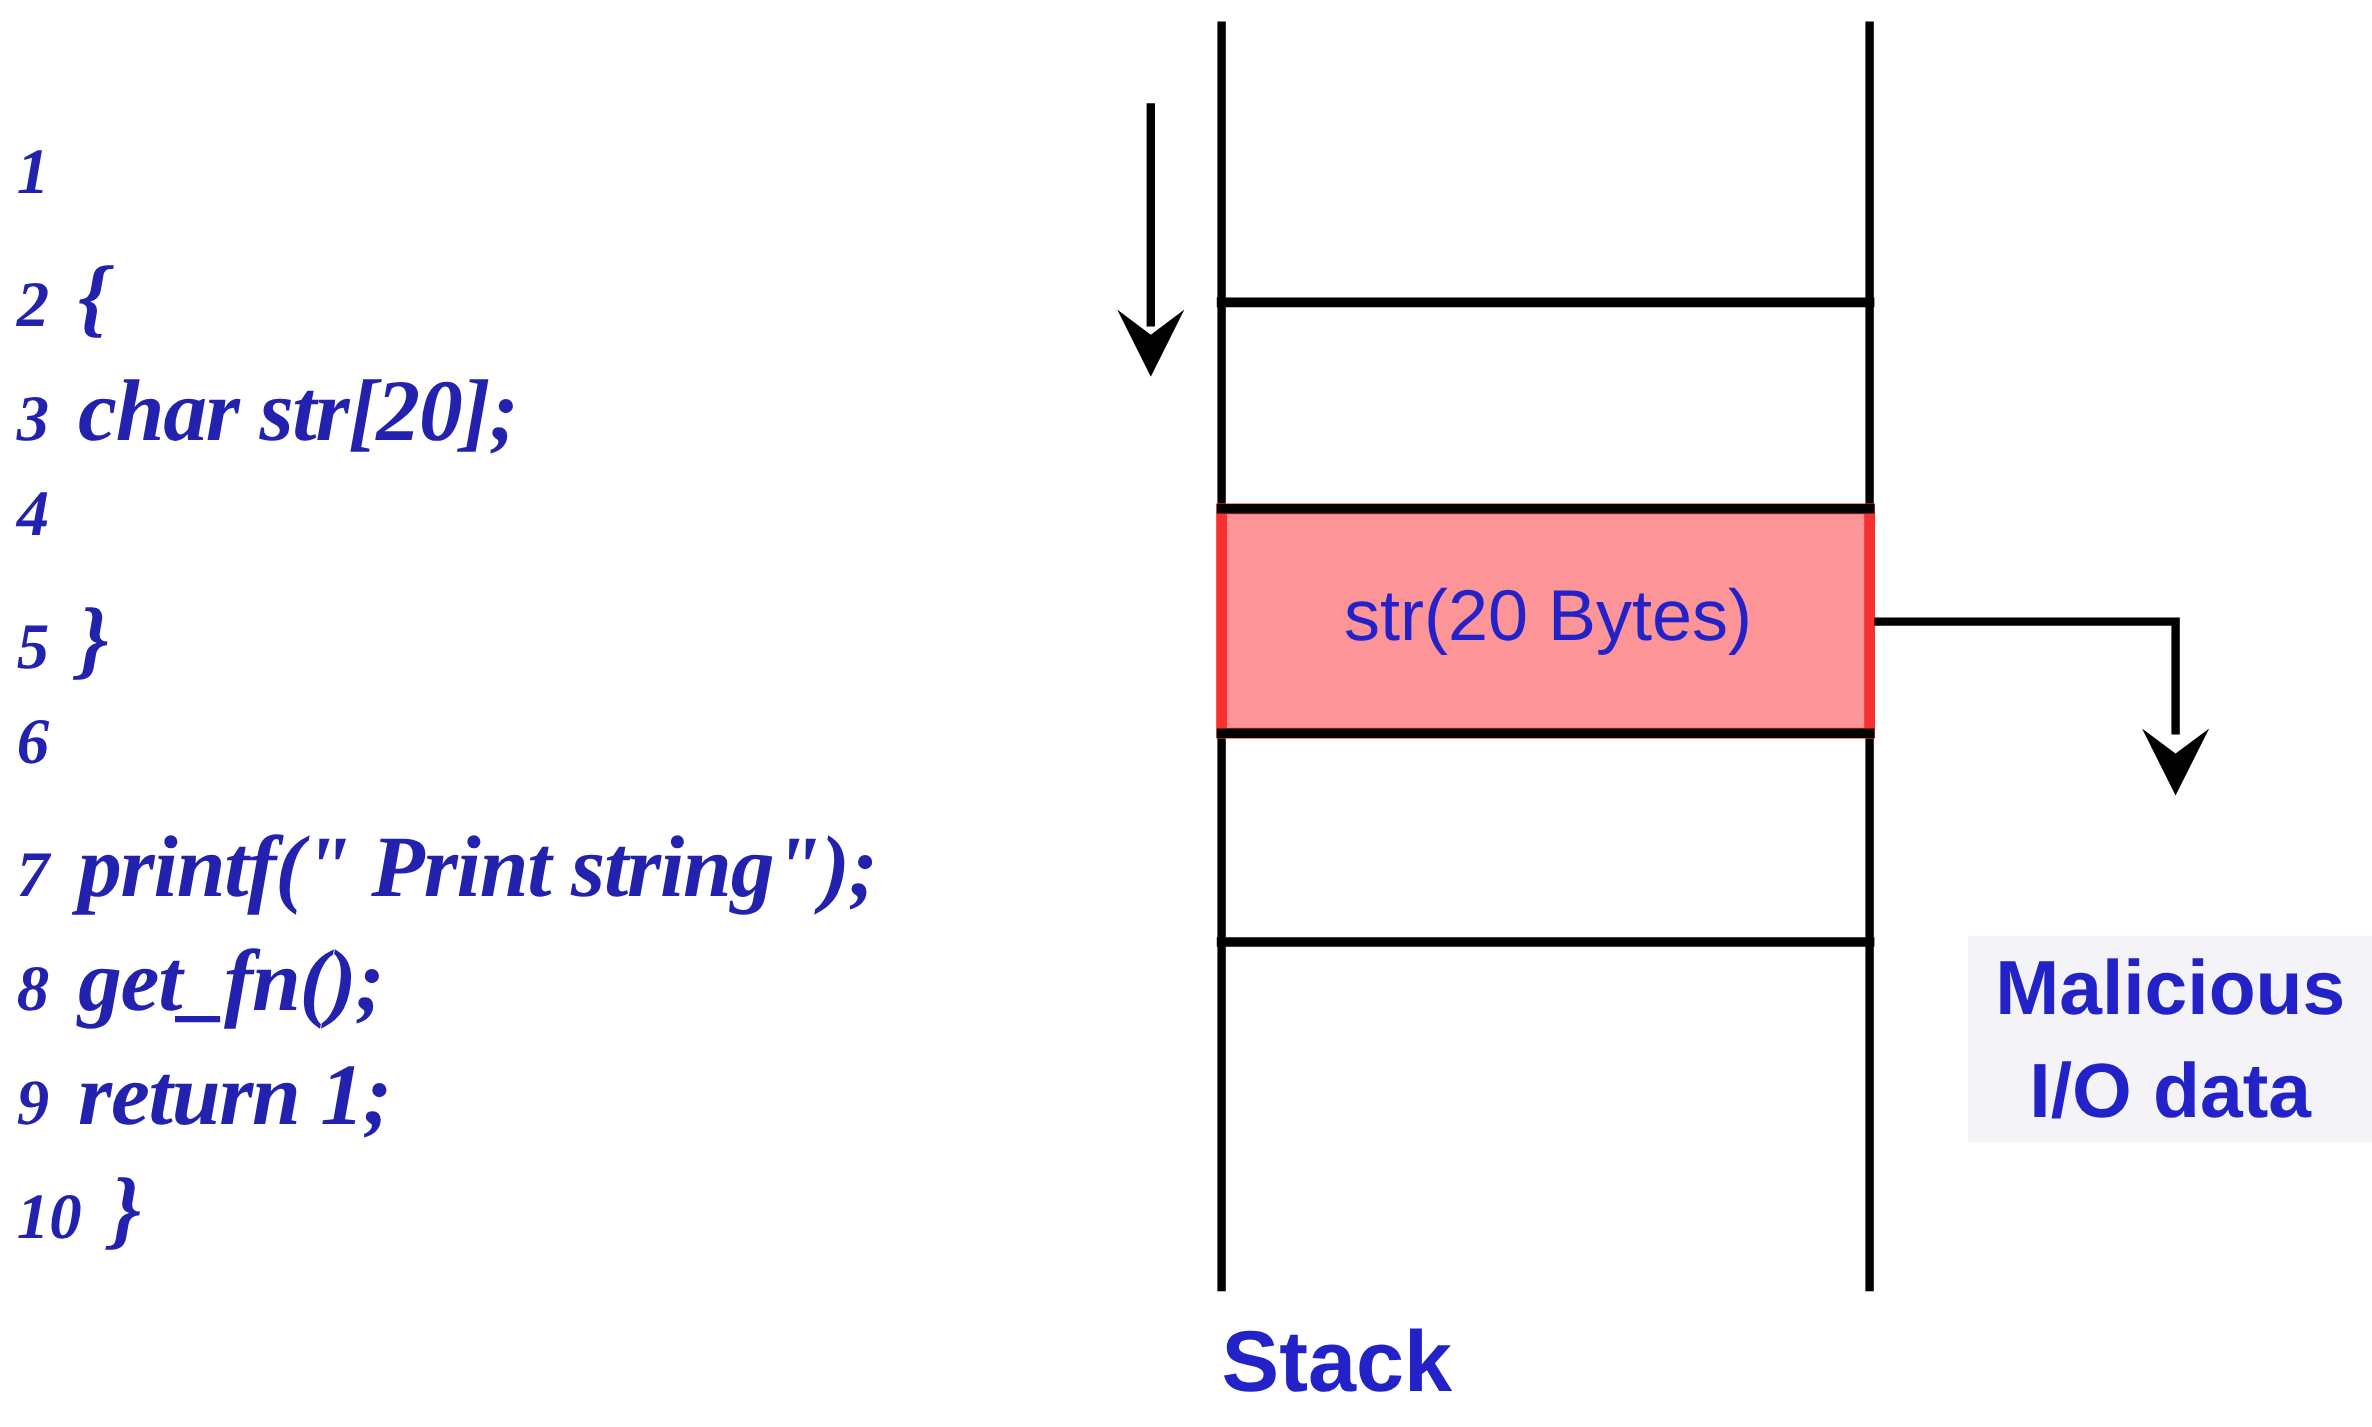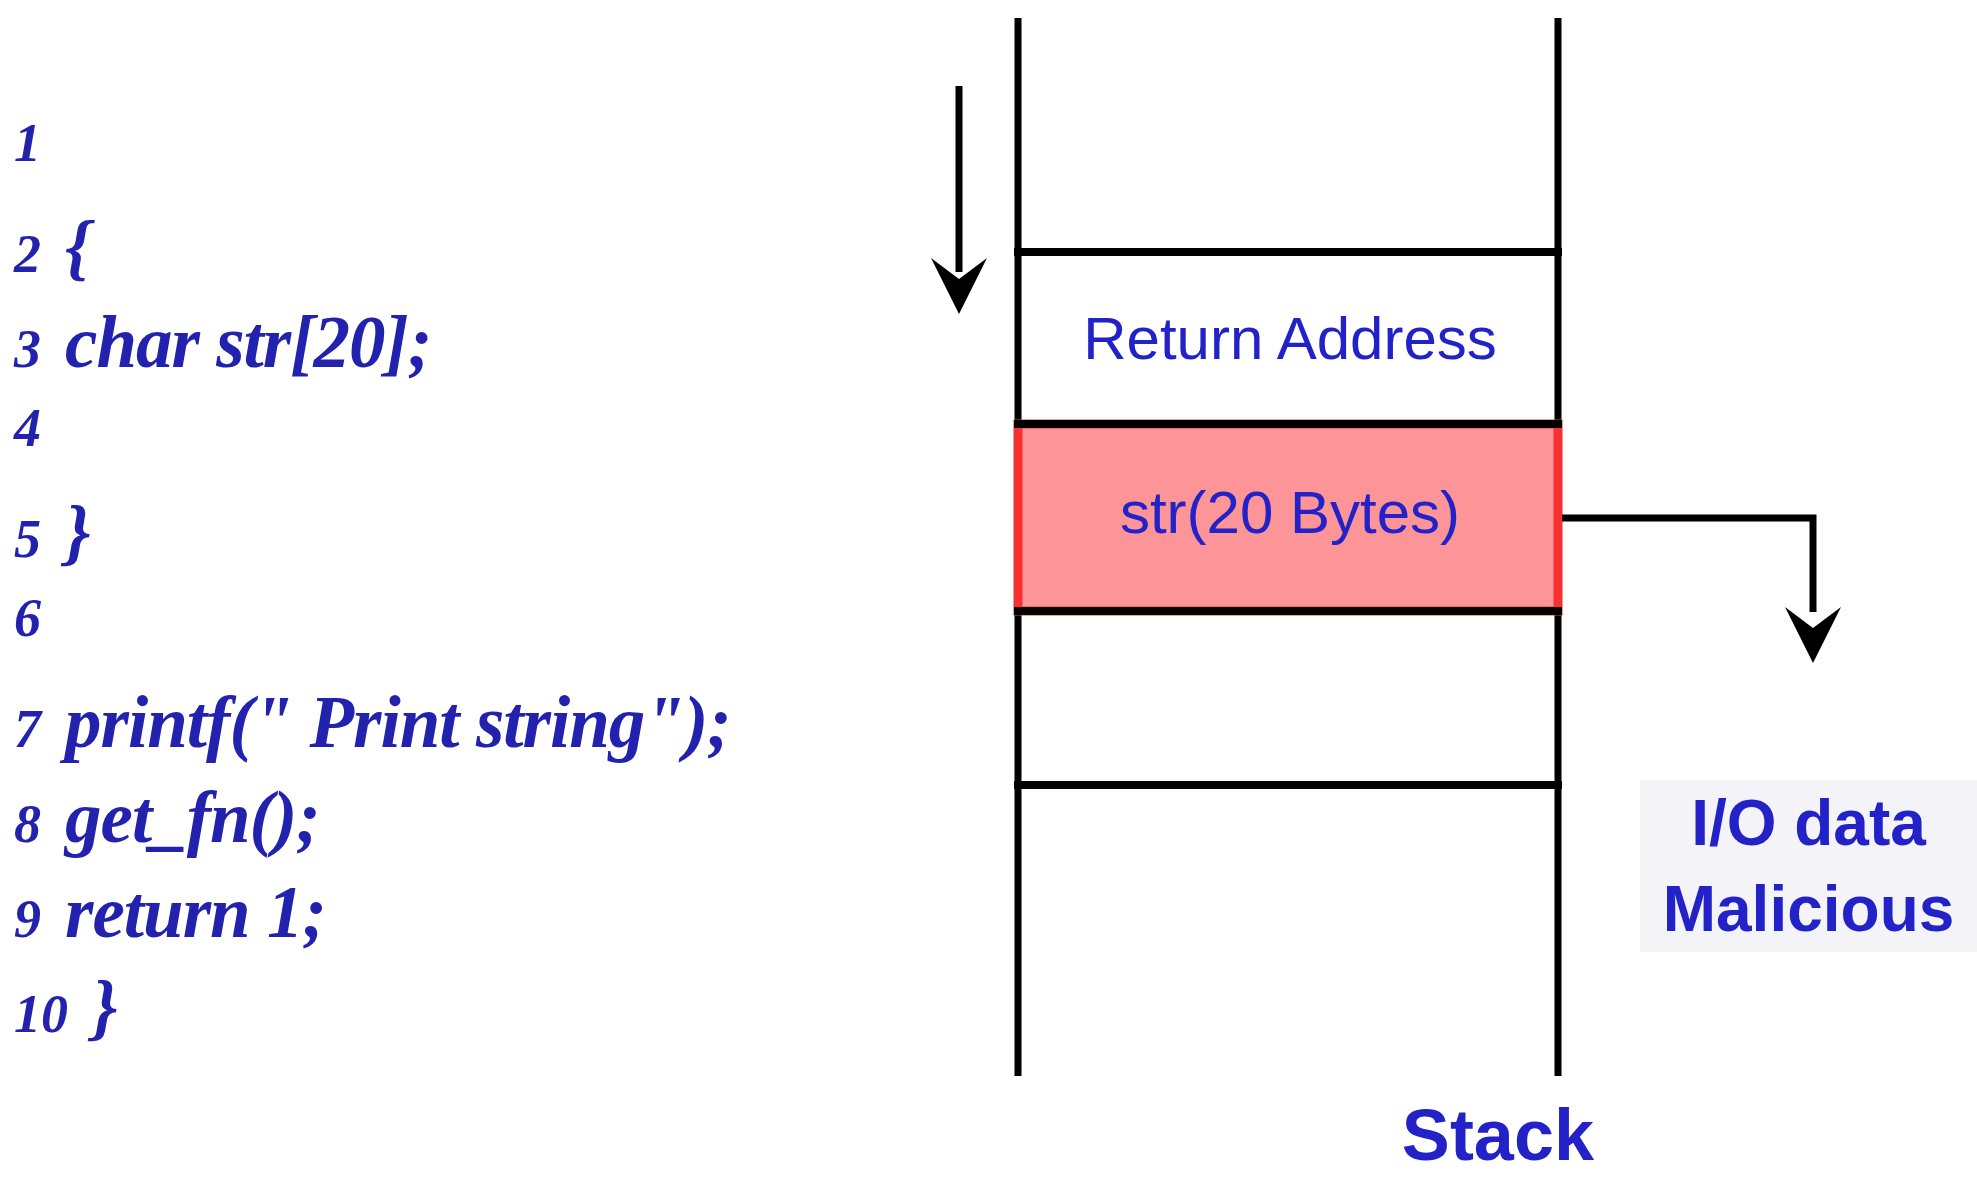--- a/index.html
+++ b/index.html
@@ -41,22 +41,22 @@
     position:absolute;
     display:flex;align-items:center;justify-content:center;
     color:var(--label-blue);
     font-size:60px;
     font-family:"Liberation Sans", sans-serif;
   }
   .ra-label{left:1022px;top:256px;width:536px;height:164px;}
   .str-label{left:1022px;top:428px;width:536px;height:169px;}
 
   .stack-caption{
-    position:absolute;left:1054px;top:1094px;width:540px;
-    text-align:right;
+    position:absolute;left:1018px;top:1094px;width:540px;
+    text-align:left;
     font-weight:700;font-size:72px;
     color:var(--label-blue);
   }
   .malicious{
     position:absolute;left:1640px;top:780px;width:337px;
     text-align:center;
     font-weight:700;font-size:64px;line-height:86px;
     color:var(--label-blue);
     background:var(--malicious-bg);
   }
@@ -124,23 +124,22 @@
       <div class="code-line tone-blue">
         <span class="code-num">9</span>
         <span class="code-text">return 1;</span>
       </div>
       <div class="code-line tone-blue">
         <span class="code-num">10</span>
         <span class="code-text">}</span>
       </div>
     </div>
 
-  <div class="cell-label ra-label">Return Address</div>
   <div class="cell-label str-label">str(20 Bytes)</div>
 
   <div class="stack-caption">Stack</div>
 
   <div class="malicious">
+    <span>Malicious</span>
     <span>I/O data</span>
-    <span>Malicious</span>
   </div>
 
 </div>
 
 </body></html>

